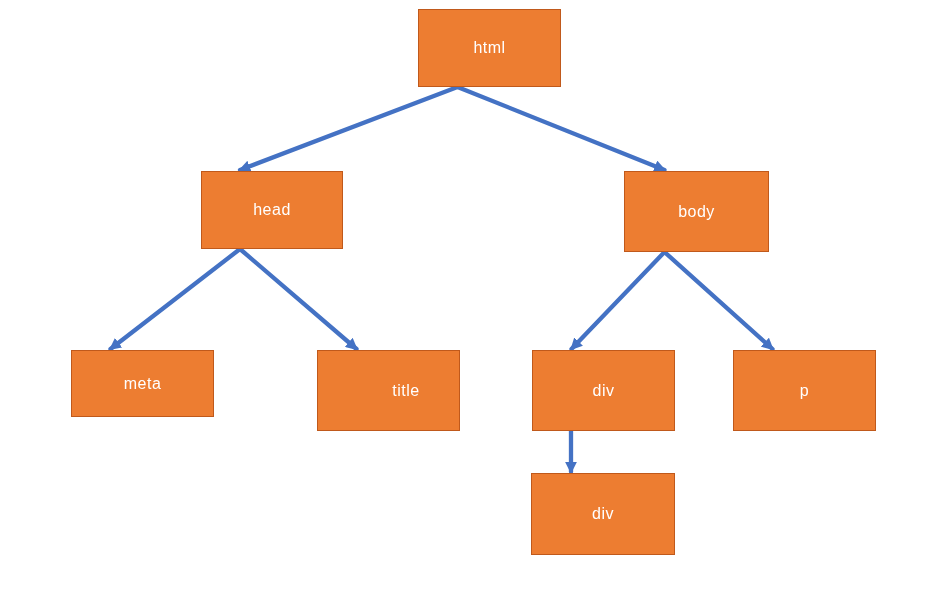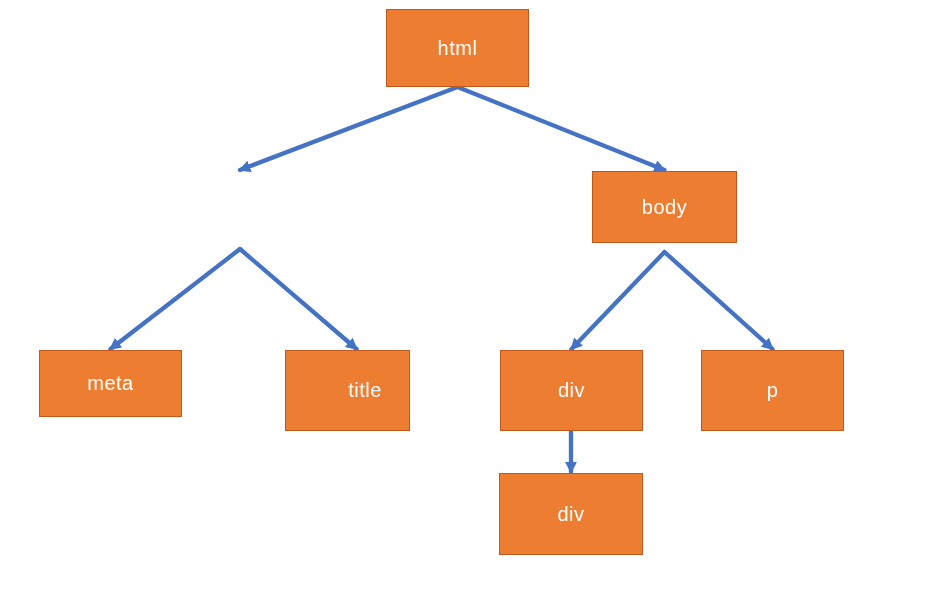--- a/index.html
+++ b/index.html
@@ -29,28 +29,29 @@
   }
   .node {
     position: absolute;
     box-sizing: border-box;
     background: var(--node-fill, #ED7D31);
     border: 1.5px solid var(--node-border, #C0591B);
     color: var(--node-text, #ffffff);
     display: flex;
     align-items: center;
     justify-content: center;
-    font-size: 20px;
+    font-size: 16px;
     letter-spacing: 0.5px;
+    margin-left: 32px;
   }
   .n-html  { left: 386px; top: 9px;   width: 143px; height: 78px; }
   .n-head  { left: 169px; top: 171px; width: 142px; height: 78px; }
-  .n-body  { left: 592px; top: 171px; width: 145px; height: 72px; }
+  .n-body  { left: 592px; top: 171px; width: 145px; height: 81px; }
   .n-meta  { left: 39px;  top: 350px; width: 143px; height: 67px; }
-  .n-title { left: 285px; top: 350px; width: 125px; height: 81px; padding-left: 35px; }
+  .n-title { left: 285px; top: 350px; width: 143px; height: 81px; padding-left: 35px; }
   .n-div   { left: 500px; top: 350px; width: 143px; height: 81px; }
   .n-p     { left: 701px; top: 350px; width: 143px; height: 81px; }
   .n-div2  { left: 499px; top: 473px; width: 144px; height: 82px; }
 </style>
 </head>
 <body>
 
 <div class="canvas">
 
   <svg class="edges-layer" width="937" height="589" viewBox="0 0 937 589" xmlns="http://www.w3.org/2000/svg">
@@ -64,20 +65,23 @@
     <line class="edge" x1="240" y1="249" x2="110.5" y2="349" marker-end="url(#arrowhead)"></line>
     <line class="edge" x1="240" y1="249" x2="356.5" y2="349" marker-end="url(#arrowhead)"></line>
     <line class="edge" x1="664.5" y1="252" x2="571.5" y2="349" marker-end="url(#arrowhead)"></line>
     <line class="edge" x1="664.5" y1="252" x2="772.5" y2="349" marker-end="url(#arrowhead)"></line>
     <line class="edge" x1="571" y1="431" x2="571" y2="472" marker-end="url(#arrowhead)"></line>
   </svg>
 
   <div class="node n-html">
     <span>html</span>
   </div>
+  <div class="node n-head">
+    <span>head</span>
+  </div>
   <div class="node n-body">
     <span>body</span>
   </div>
   <div class="node n-meta">
     <span>meta</span>
   </div>
   <div class="node n-title">
     <span>title</span>
   </div>
   <div class="node n-div">

